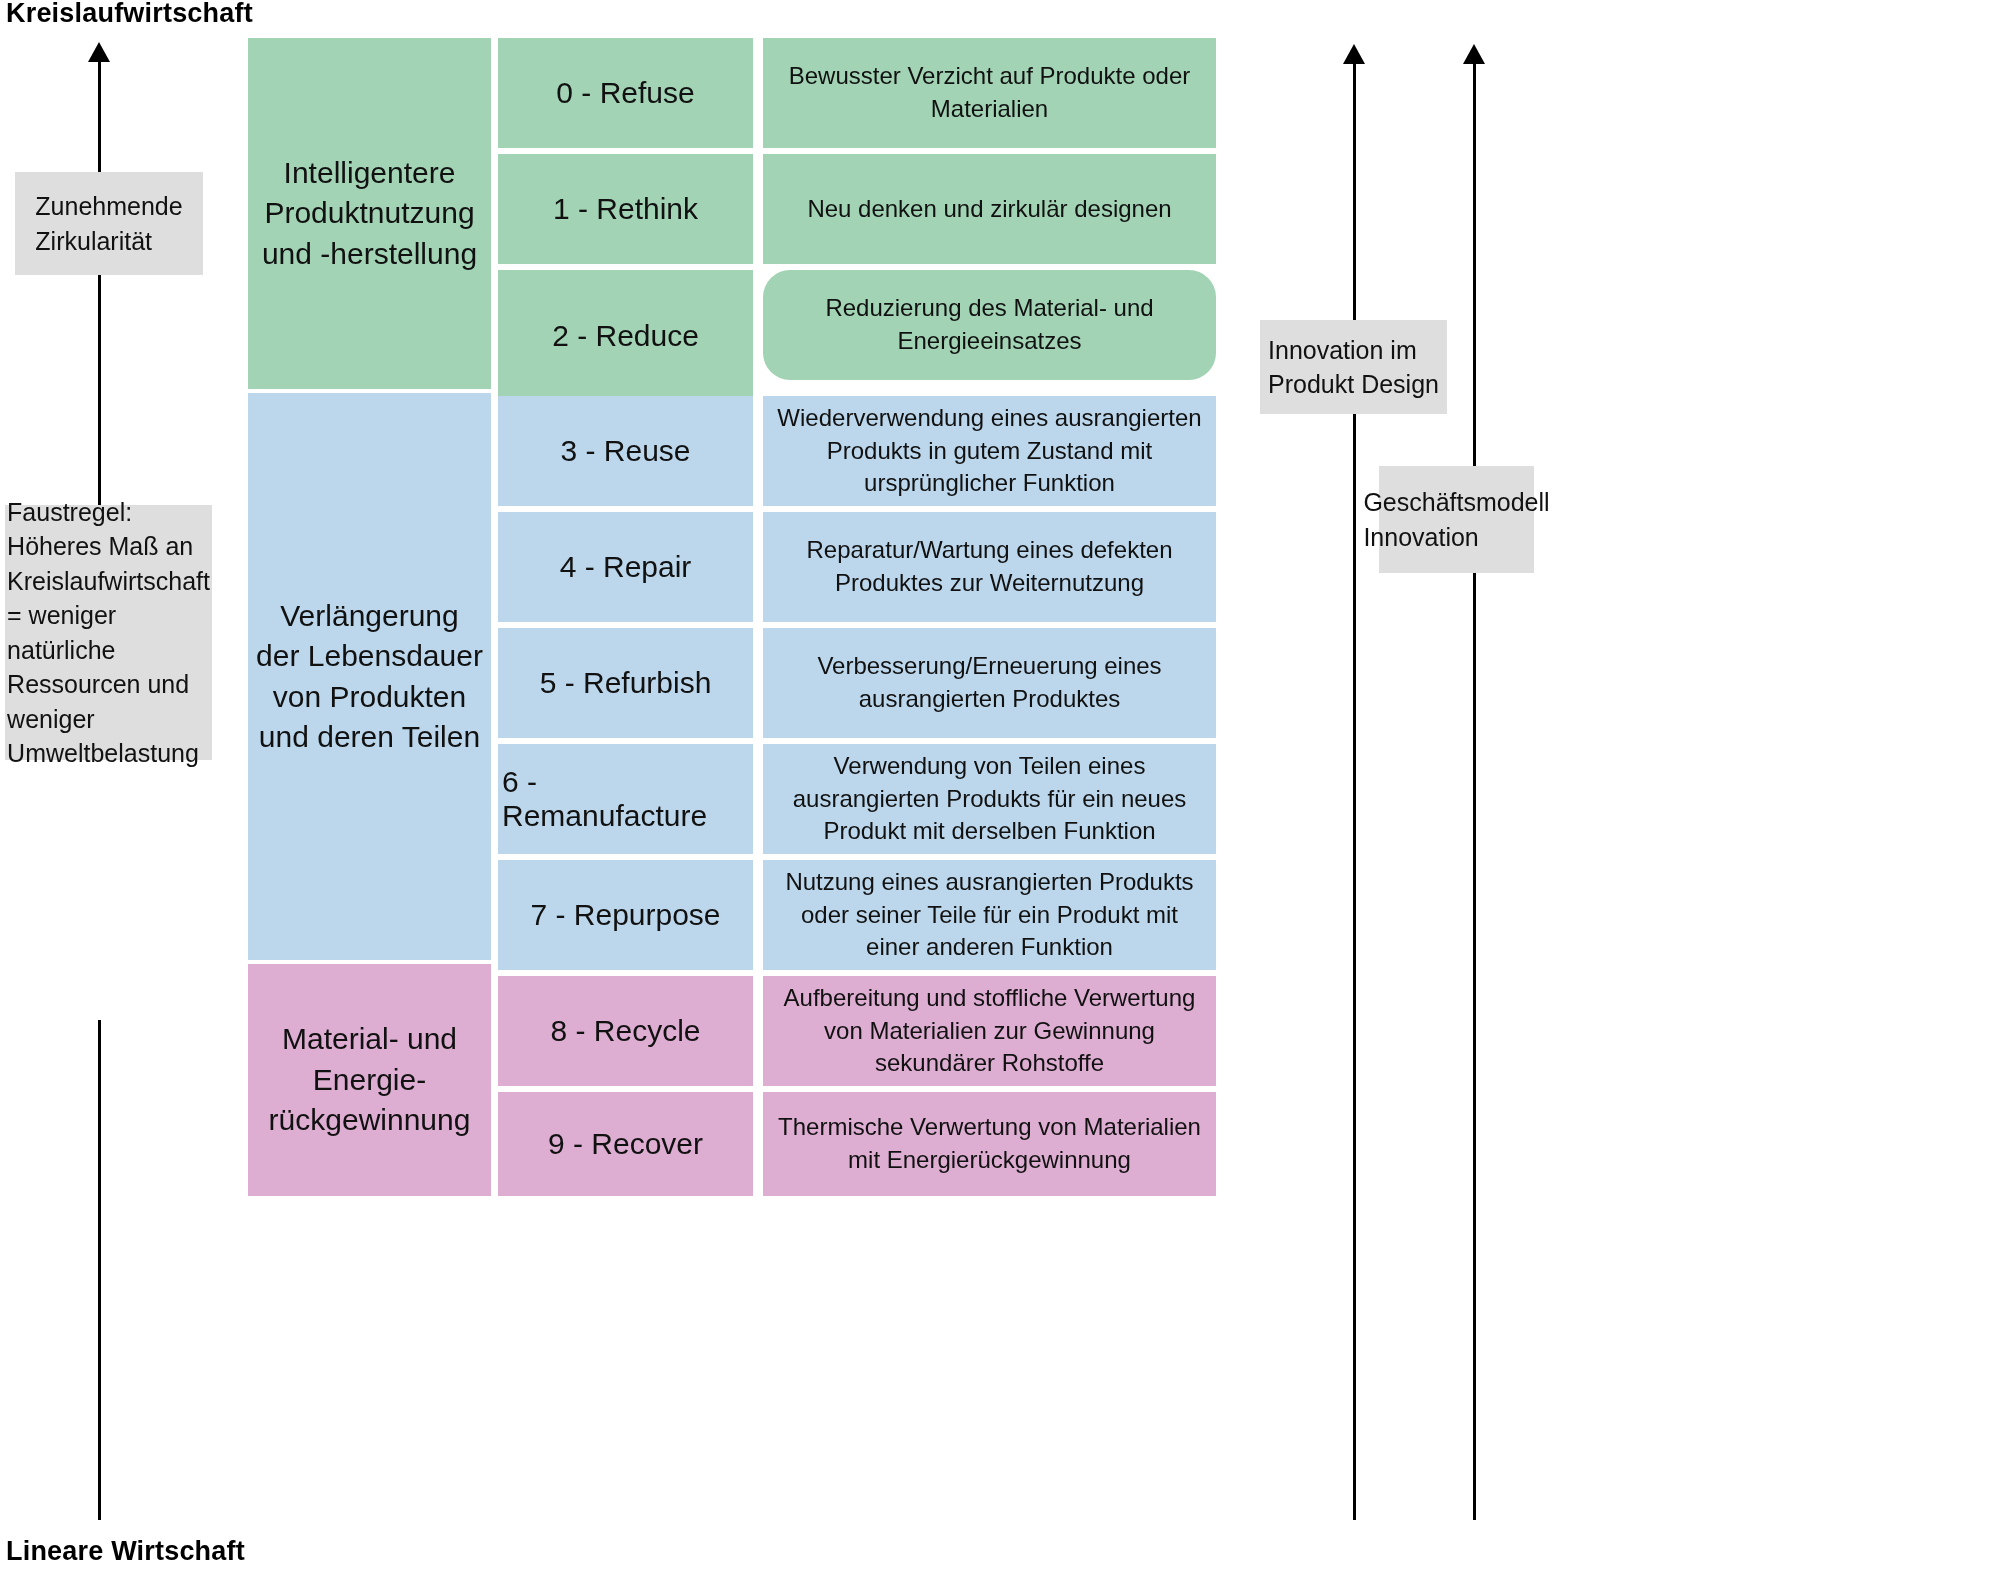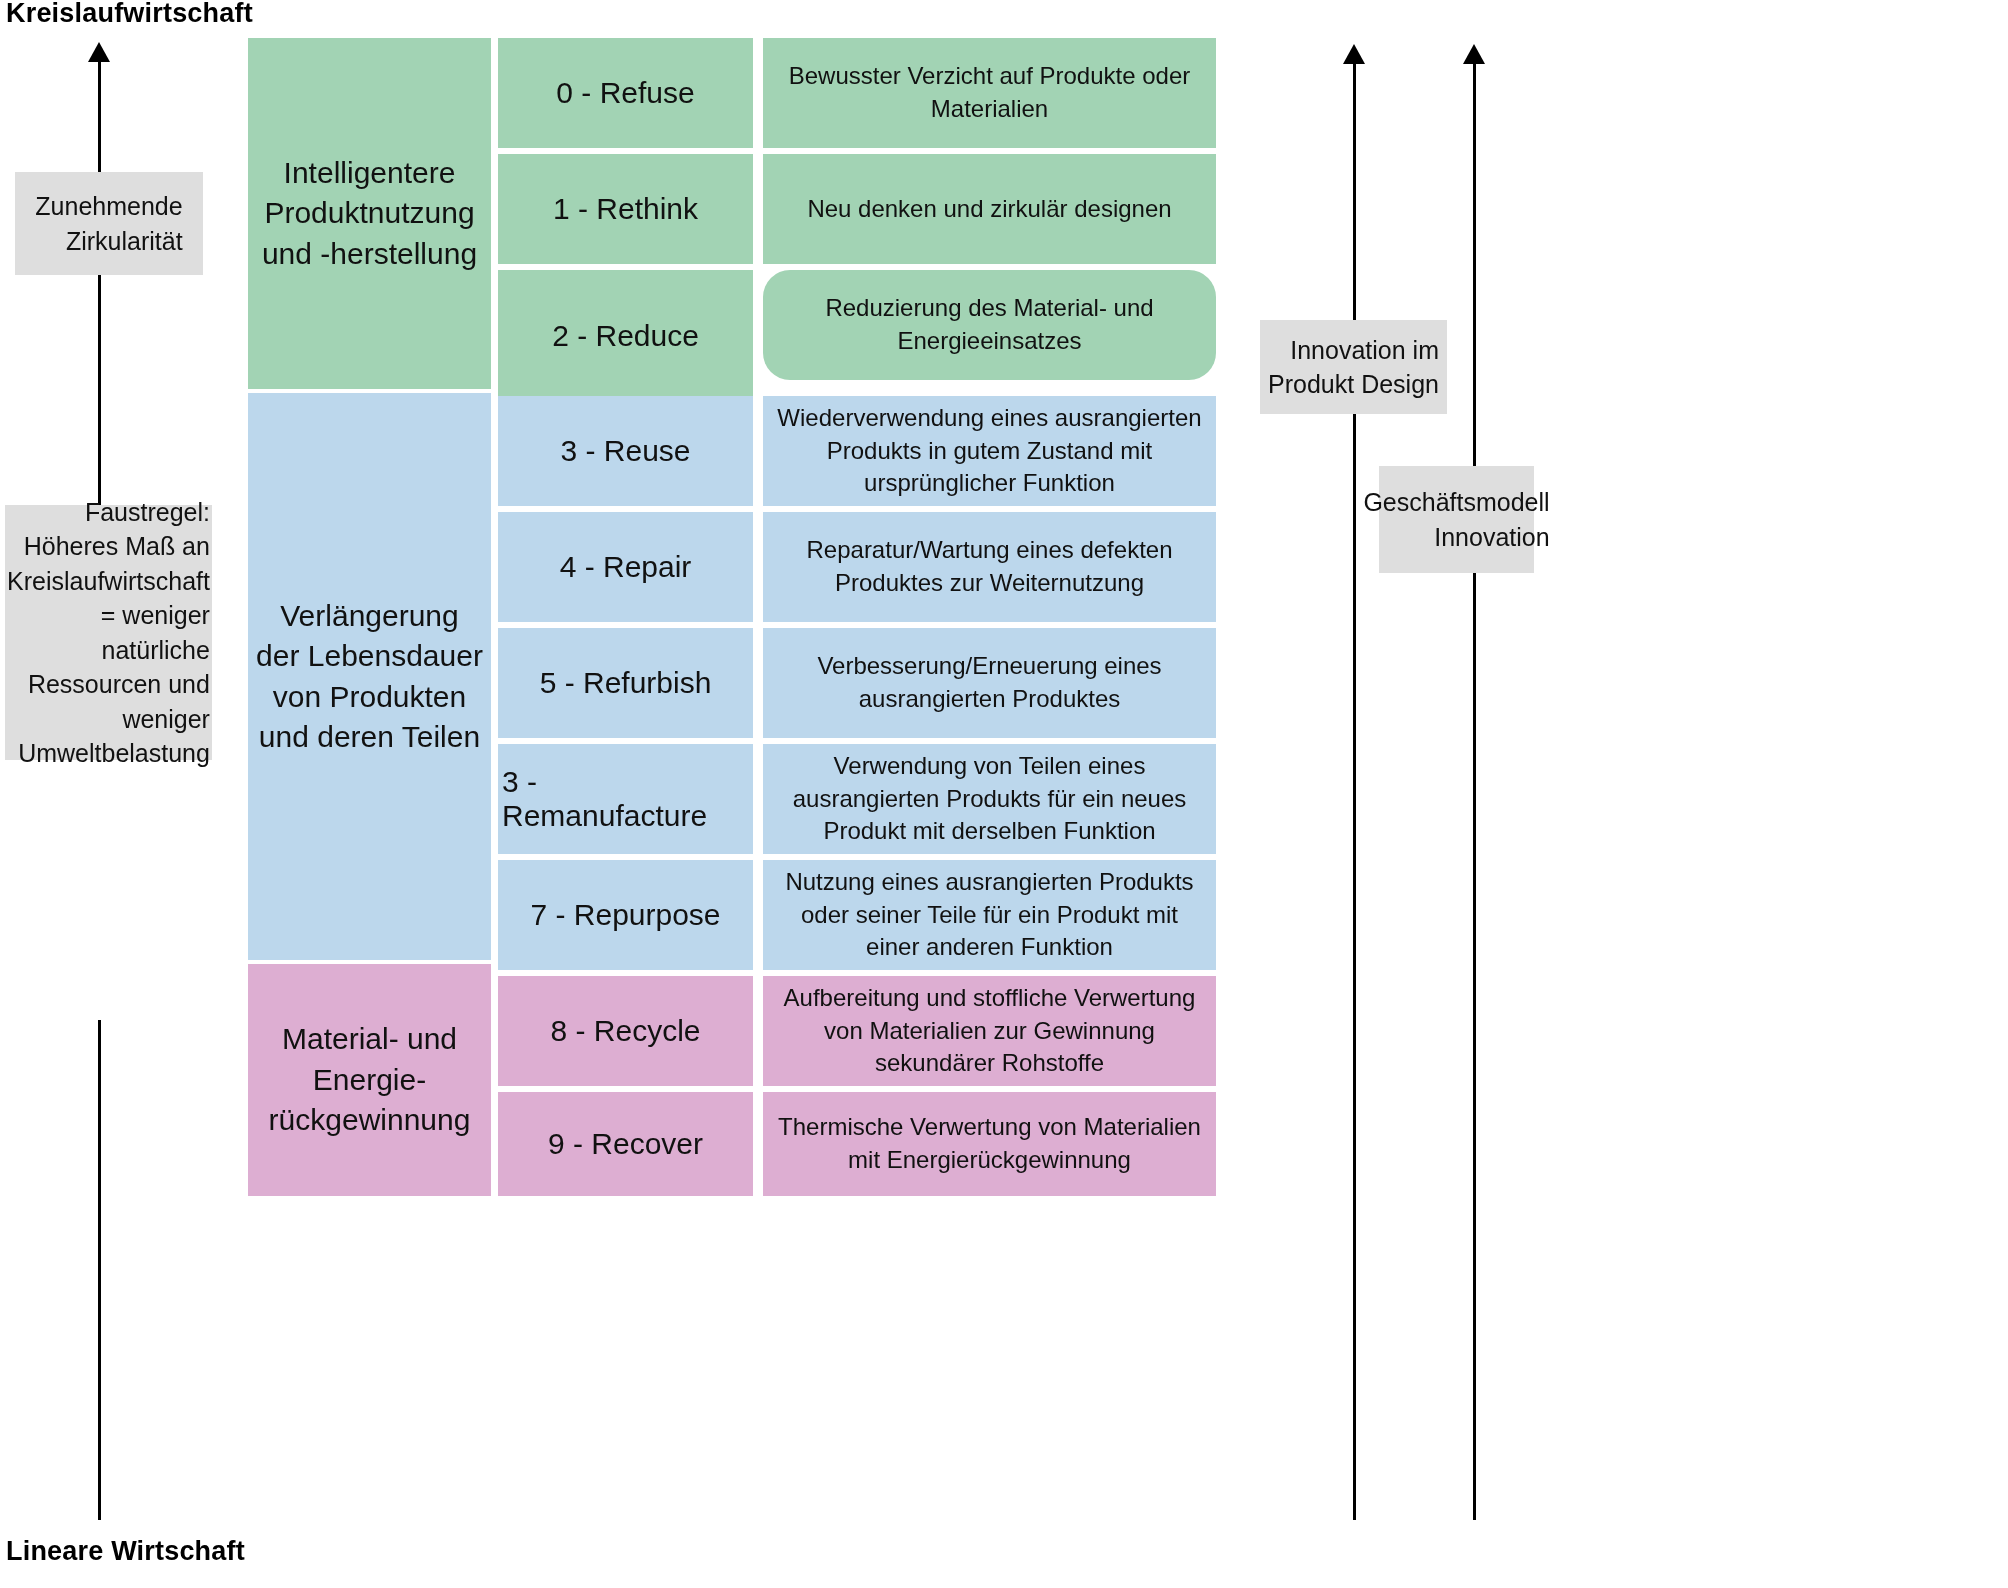--- a/index.html
+++ b/index.html
@@ -37,21 +37,21 @@
     border-bottom:20px solid #000;
   }
 
   
   .note{
     position:absolute;
     background:#dedede;
     color:#111;
     font-size:25px;
     line-height:1.38;
-    text-align:right;
+    text-align:left;
     display:flex;
     align-items:center;
     justify-content:center;
     padding:10px 8px;
     box-sizing:border-box;
     white-space:pre-line;
   }
 
   
   #ladder{
@@ -180,21 +180,21 @@
   </div>
 
   <div class="rname" id="name-5" style="top: 590px; height: 110px; background: rgb(188, 215, 236);">
     <span>5 - Refurbish</span>
   </div>
   <div class="rdesc" id="desc-5" style="top: 590px; height: 110px; background: rgb(188, 215, 236);">
     <span>Verbesserung/Erneuerung eines ausrangierten Produktes</span>
   </div>
 
   <div class="rname" id="name-6" style="top: 706px; height: 110px; background: rgb(188, 215, 236);">
-    <span>3 - Remanufacture</span>
+    <span>6 - Remanufacture</span>
   </div>
   <div class="rdesc" id="desc-6" style="top: 706px; height: 110px; background: rgb(188, 215, 236);">
     <span>Verwendung von Teilen eines ausrangierten Produkts für ein neues Produkt mit derselben Funktion</span>
   </div>
 
   <div class="rname" id="name-7" style="top: 822px; height: 110px; background: rgb(188, 215, 236);">
     <span>7 - Repurpose</span>
   </div>
   <div class="rdesc" id="desc-7" style="top: 822px; height: 110px; background: rgb(188, 215, 236);">
     <span>Nutzung eines ausrangierten Produkts oder seiner Teile für ein Produkt mit einer anderen Funktion</span>

